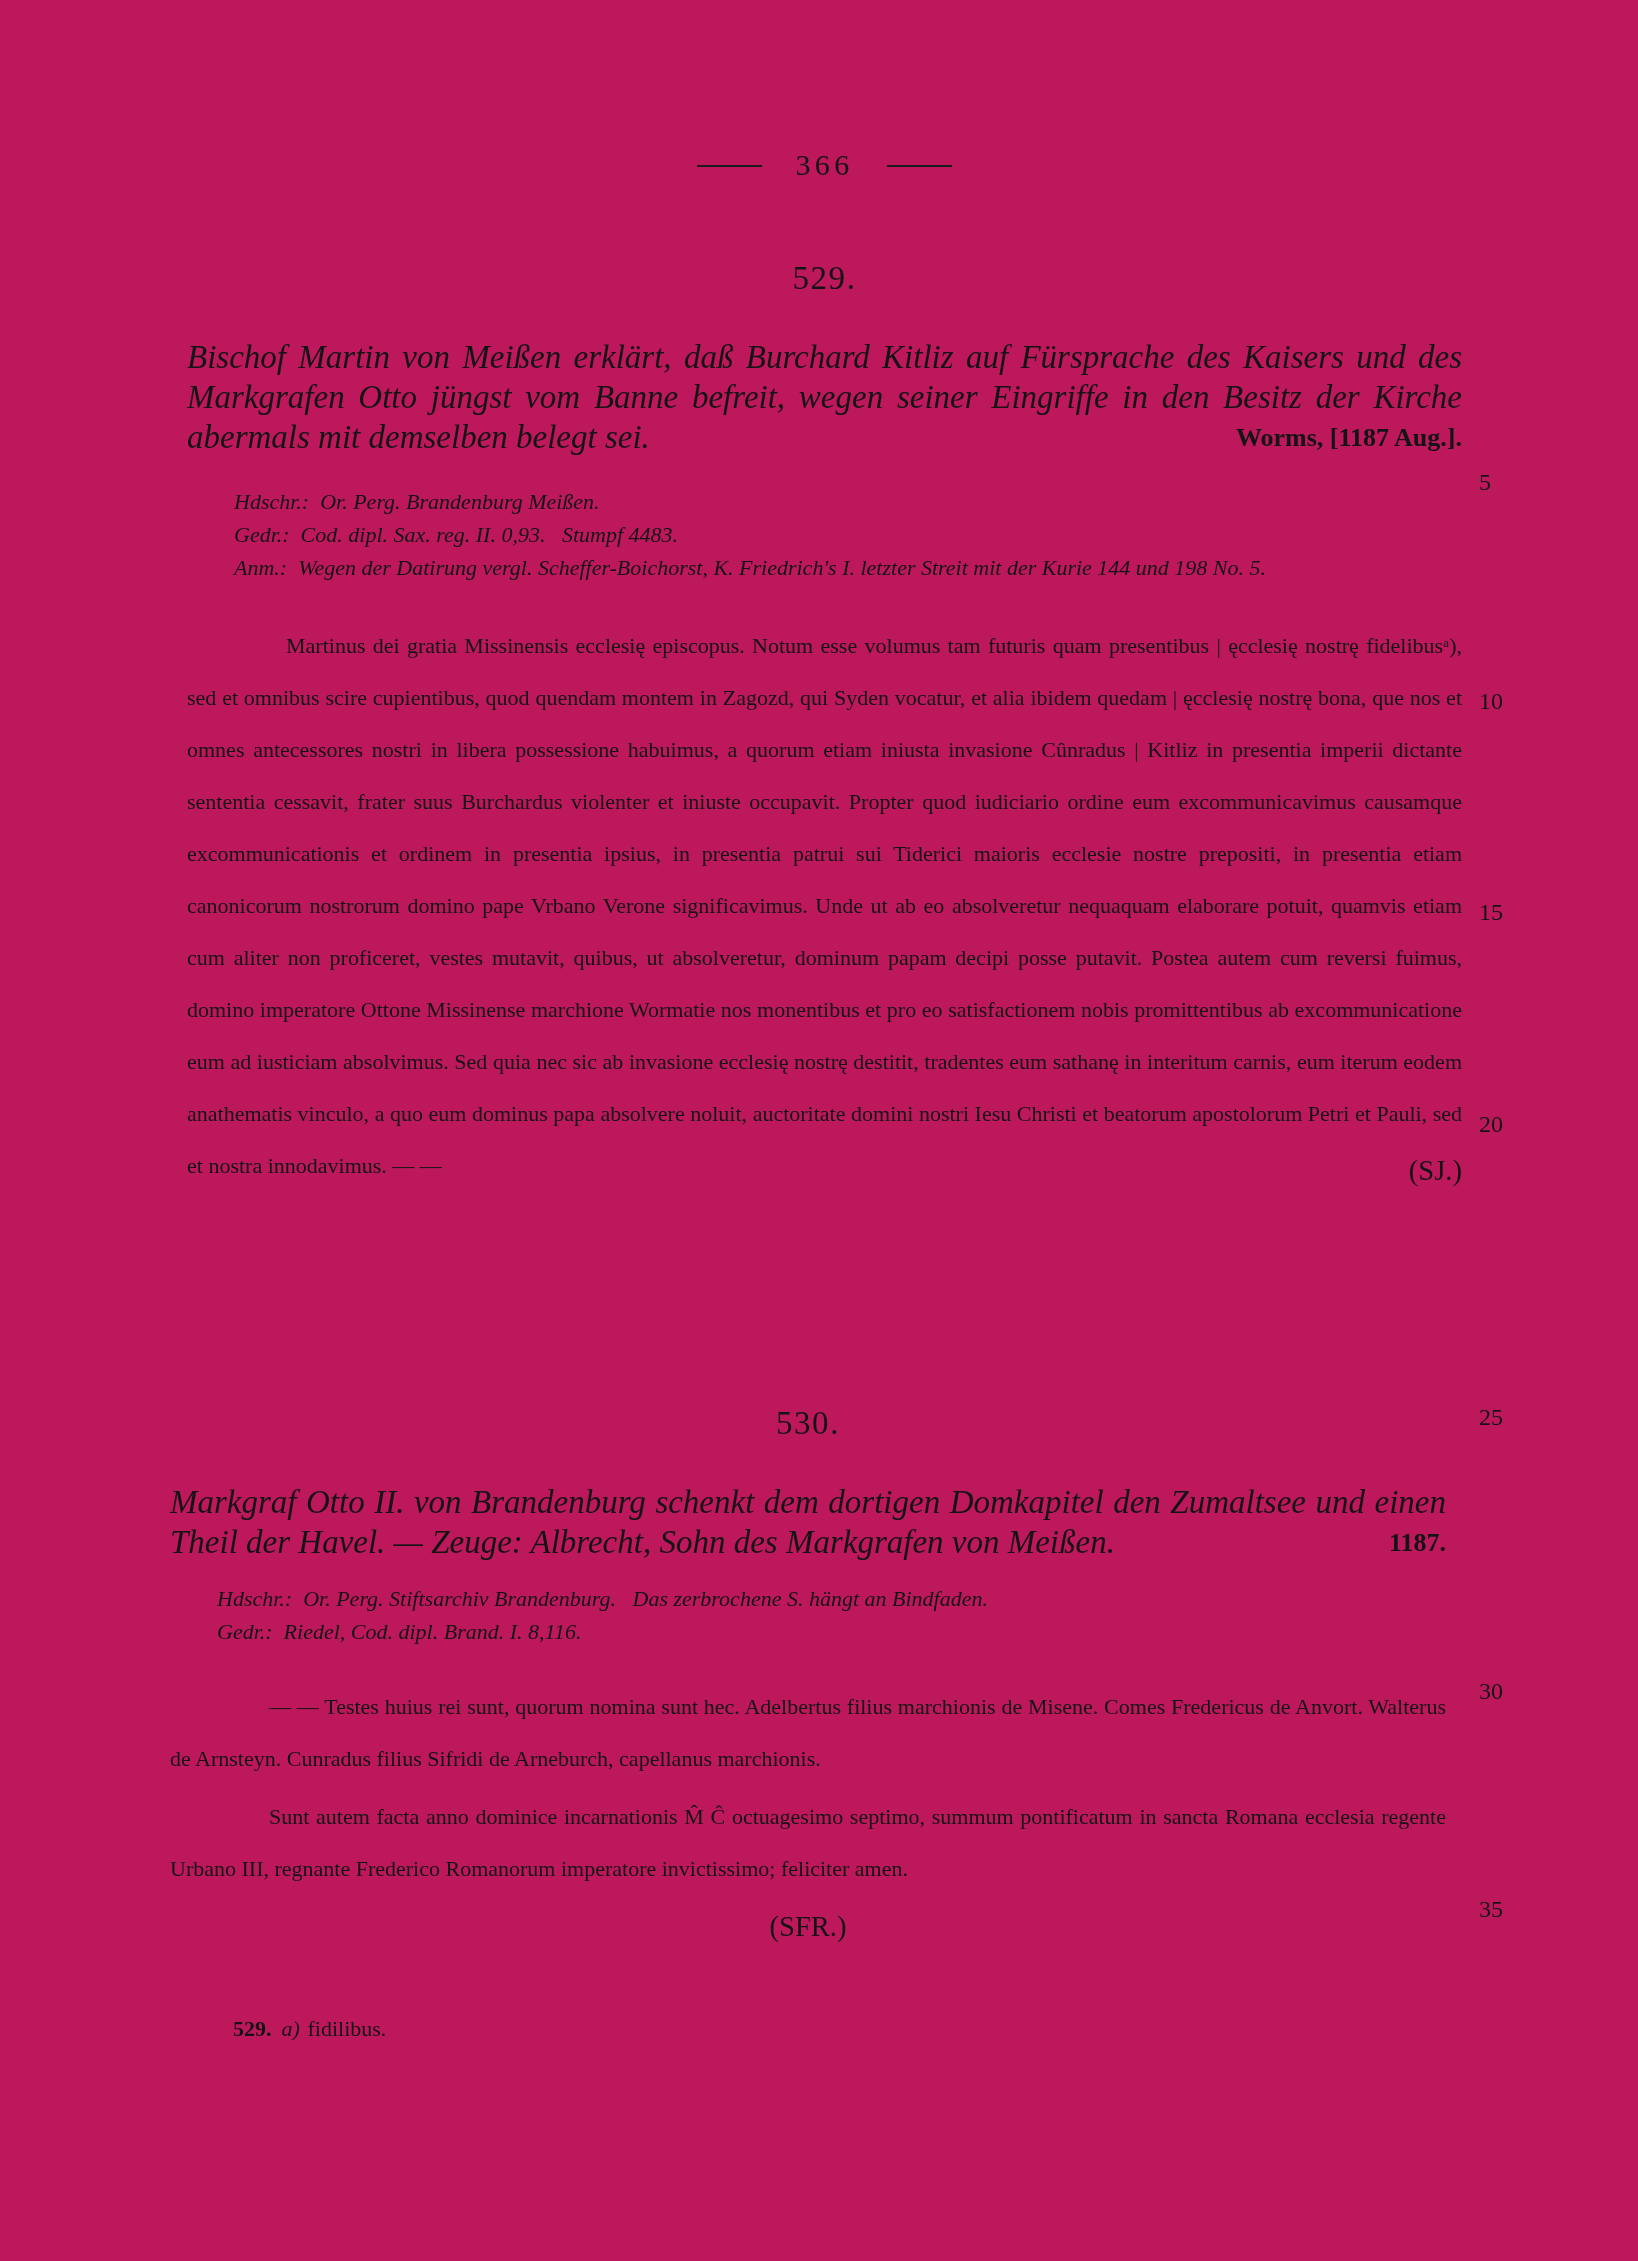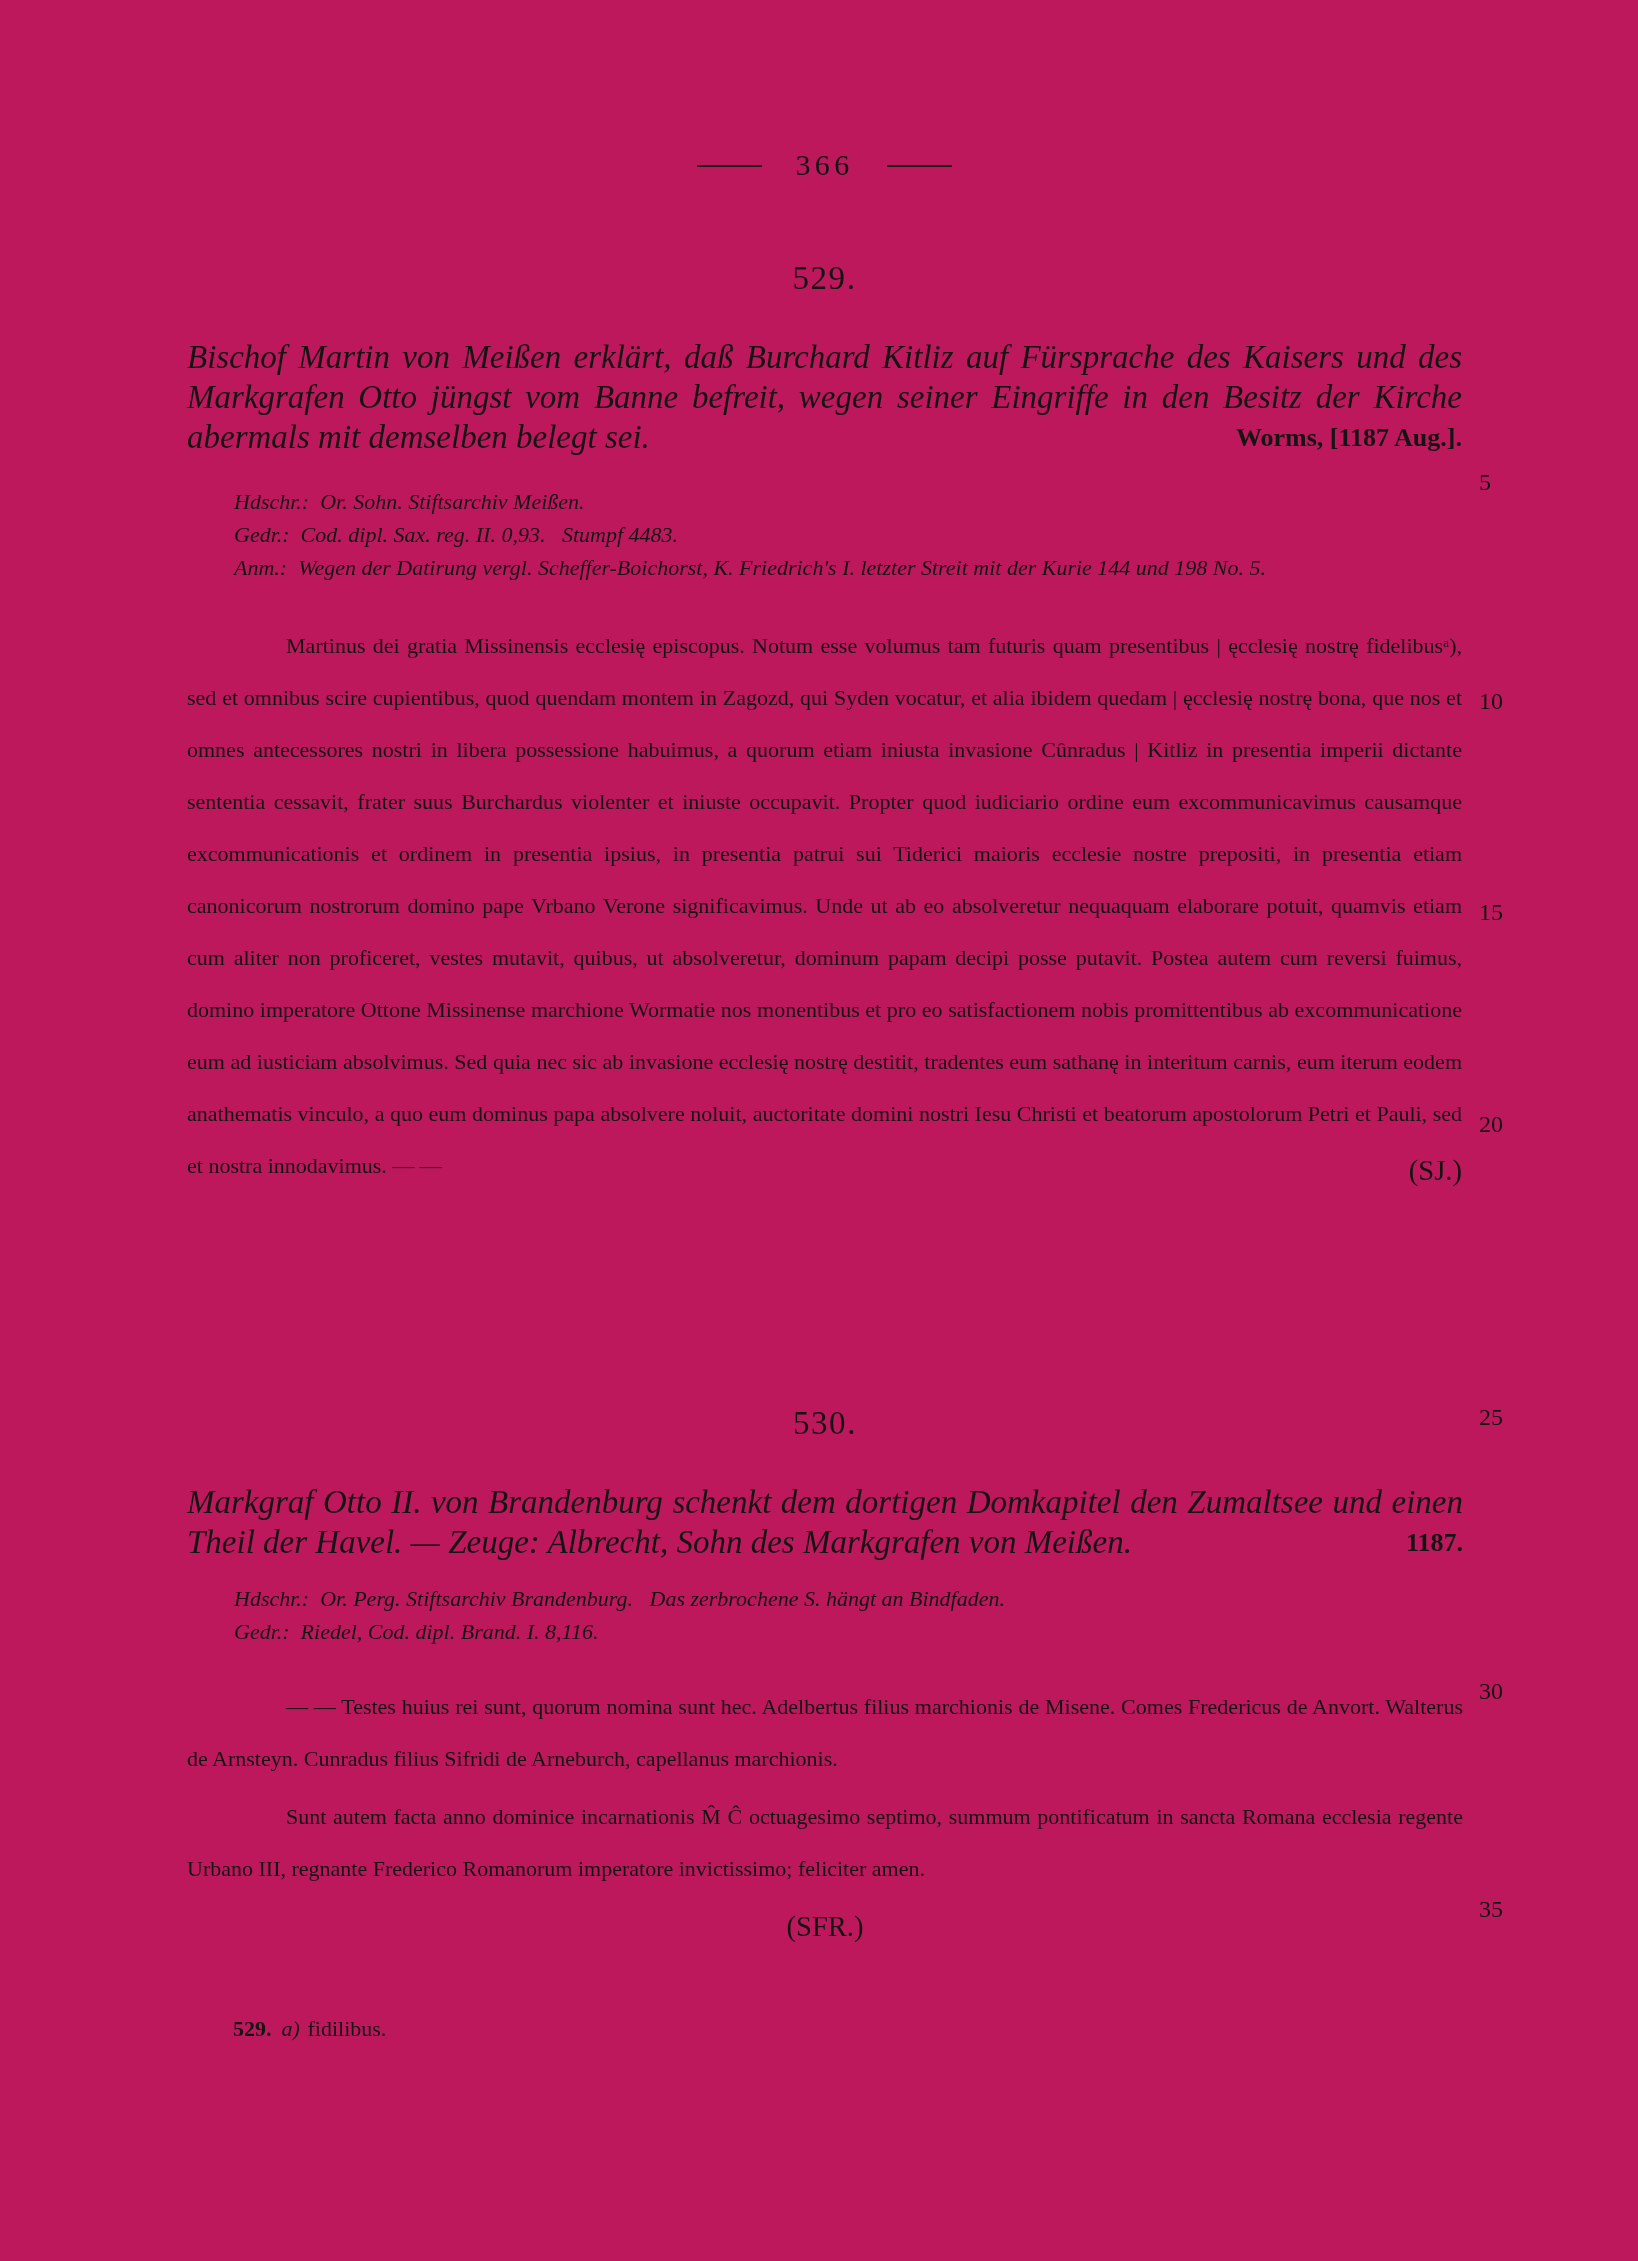--- a/index.html
+++ b/index.html
@@ -85,21 +85,21 @@
     text-align: center;
     font-size: 28.6px;
     line-height: 38px;
     margin-top: 13.7px;
   }
 
   
   .charter-530 {
     position: absolute;
     top: 1403px;
-    left: 187px;
+    left: 170px;
     width: 1276px;
   }
   .charter-530 .sources { margin-top: 20px; }
   .charter-530 .para-1 { margin-top: 33px; }
   .charter-530 .para-2 { margin-top: 5.5px; }
 
   
   .footnote {
     position: absolute;
     top: 2013px;
@@ -135,21 +135,21 @@
     <span class="rule rule-left"></span><span>366</span><span class="rule rule-right"></span>
   </div>
 
   <section class="charter charter-529">
     <h2 class="charter-number">529.</h2>
 
     <p class="regest">Bischof Martin von Meißen erklärt, daß Burchard Kitliz auf Fürsprache des Kaisers und des Markgrafen Otto jüngst vom Banne befreit, wegen seiner Eingriffe in den Besitz der Kirche abermals mit demselben belegt sei.</p>
     <p class="dateline">Worms, [1187 Aug.].</p>
 
     <div class="sources">
-      <p class="source-line">Hdschr.:  Or. Sohn. Stiftsarchiv Meißen.</p>
+      <p class="source-line">Hdschr.:  Or. Perg. Brandenburg Meißen.</p>
       <p class="source-line">Gedr.:  Cod. dipl. Sax. reg. II. 0,93.   Stumpf 4483.</p>
       <p class="source-line">Anm.:  Wegen der Datirung vergl. Scheffer-Boichorst, K. Friedrich's I. letzter Streit mit der Kurie 144 und 198 No. 5.</p>
     </div>
 
     <p class="charter-body">Martinus dei gratia Missinensis ecclesię episcopus.  Notum esse volumus tam futuris quam presentibus | ęcclesię nostrę fidelibusᵃ), sed et omnibus scire cupientibus, quod quendam montem in Zagozd, qui Syden vocatur, et alia ibidem quedam | ęcclesię nostrę bona, que nos et omnes antecessores nostri in libera possessione habuimus, a quorum etiam iniusta invasione Cûnradus | Kitliz in presentia imperii dictante sententia cessavit, frater suus Burchardus violenter et iniuste occupavit.  Propter quod iudiciario ordine eum excommunicavimus causamque excommunicationis et ordinem in presentia ipsius, in presentia patrui sui Tiderici maioris ecclesie nostre prepositi, in presentia etiam canonicorum nostrorum domino pape Vrbano Verone significavimus.  Unde ut ab eo absolveretur nequaquam elaborare potuit, quamvis etiam cum aliter non proficeret, vestes mutavit, quibus, ut absolveretur, dominum papam decipi posse putavit.  Postea autem cum reversi fuimus, domino imperatore Ottone Missinense marchione Wormatie nos monentibus et pro eo satisfactionem nobis promittentibus ab excommunicatione eum ad iusticiam absolvimus.  Sed quia nec sic ab invasione ecclesię nostrę destitit, tradentes eum sathanę in interitum carnis, eum iterum eodem anathematis vinculo, a quo eum dominus papa absolvere noluit, auctoritate domini nostri Iesu Christi et beatorum apostolorum Petri et Pauli, sed et nostra innodavimus. — —</p>
     <p class="signature-right">(SJ.)</p>
   </section>
 
   <section class="charter charter-530">
     <h2 class="charter-number">530.</h2>

